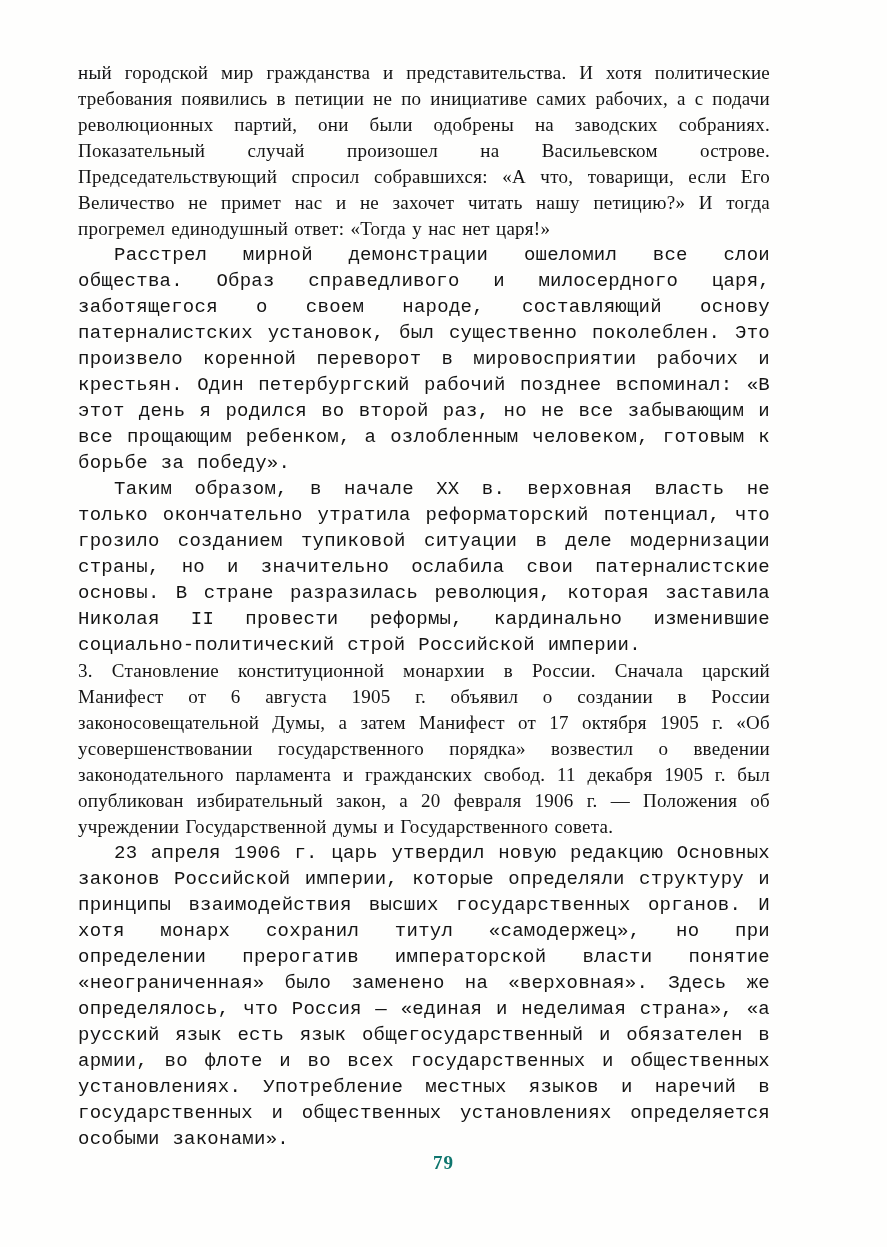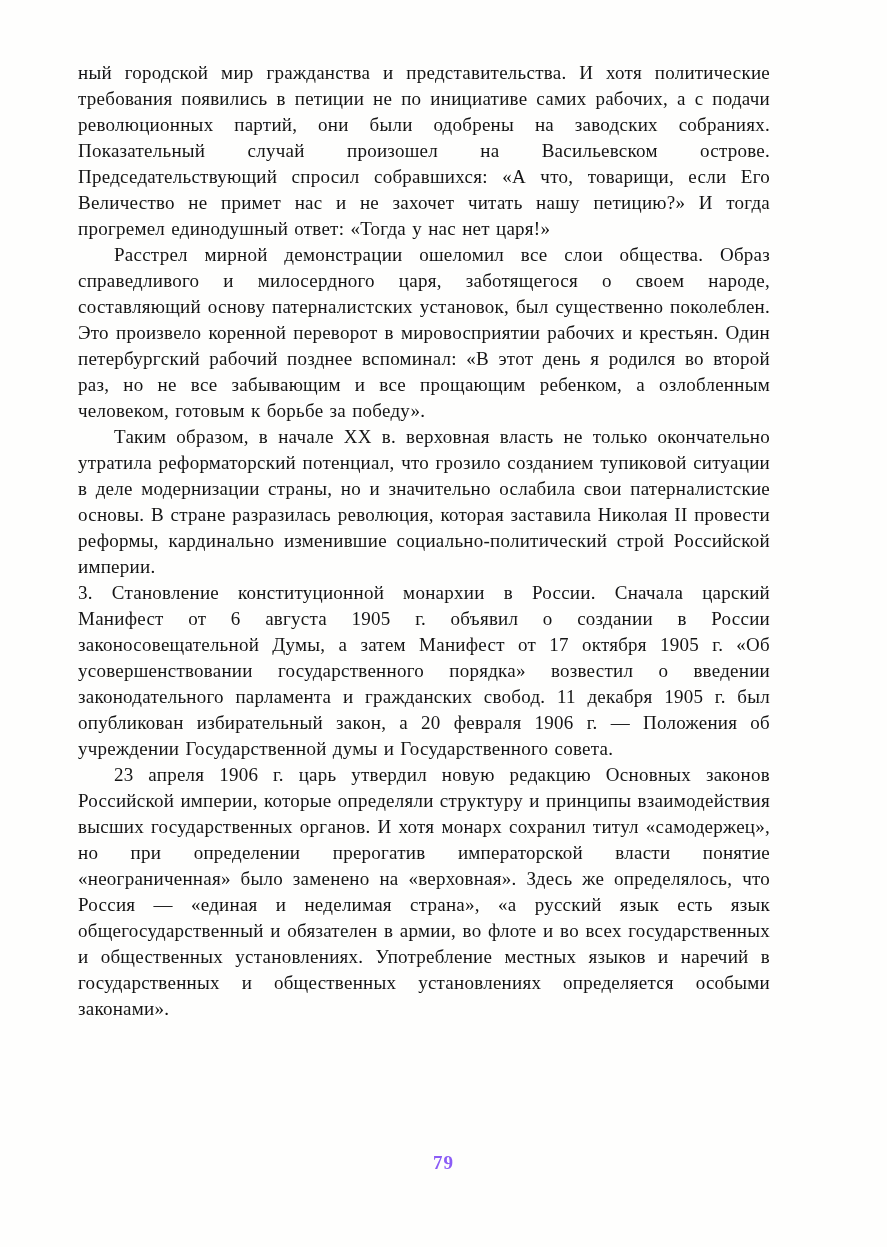--- a/index.html
+++ b/index.html
@@ -31,34 +31,35 @@
       text-align: justify;
       letter-spacing: 0.25px;
       word-spacing: 1.2px;
     }
     .text-block p {
       margin: 0;
       padding: 0;
     }
     .text-block p.indent {
       text-indent: 36px;
+      font-family: Liberation Mono, monospace;
     }
     .bold {
       font-weight: normal;
     }
     .page-number {
       position: absolute;
       left: 0;
       right: 0;
       top: 1152px;
       text-align: center;
       font-size: 19px;
       font-weight: bold;
       letter-spacing: 1px;
-      color: #8b5cf6;
+      color: #0f766e;
     }
   </style>
 </head>
 <body>
 
 <div class="page">
   <div class="text-block">
 
     <p>ный городской мир гражданства и представительства. И хотя политические требования появились в петиции не по инициативе самих рабочих, а с подачи революционных партий, они были одобрены на заводских собраниях. Показательный случай произошел на Васильевском острове. Председательствующий спросил собравшихся: «А что, товарищи, если Его Величество не примет нас и не захочет читать нашу петицию?» И тогда прогремел единодушный ответ: «Тогда у нас нет царя!»</p>
 

